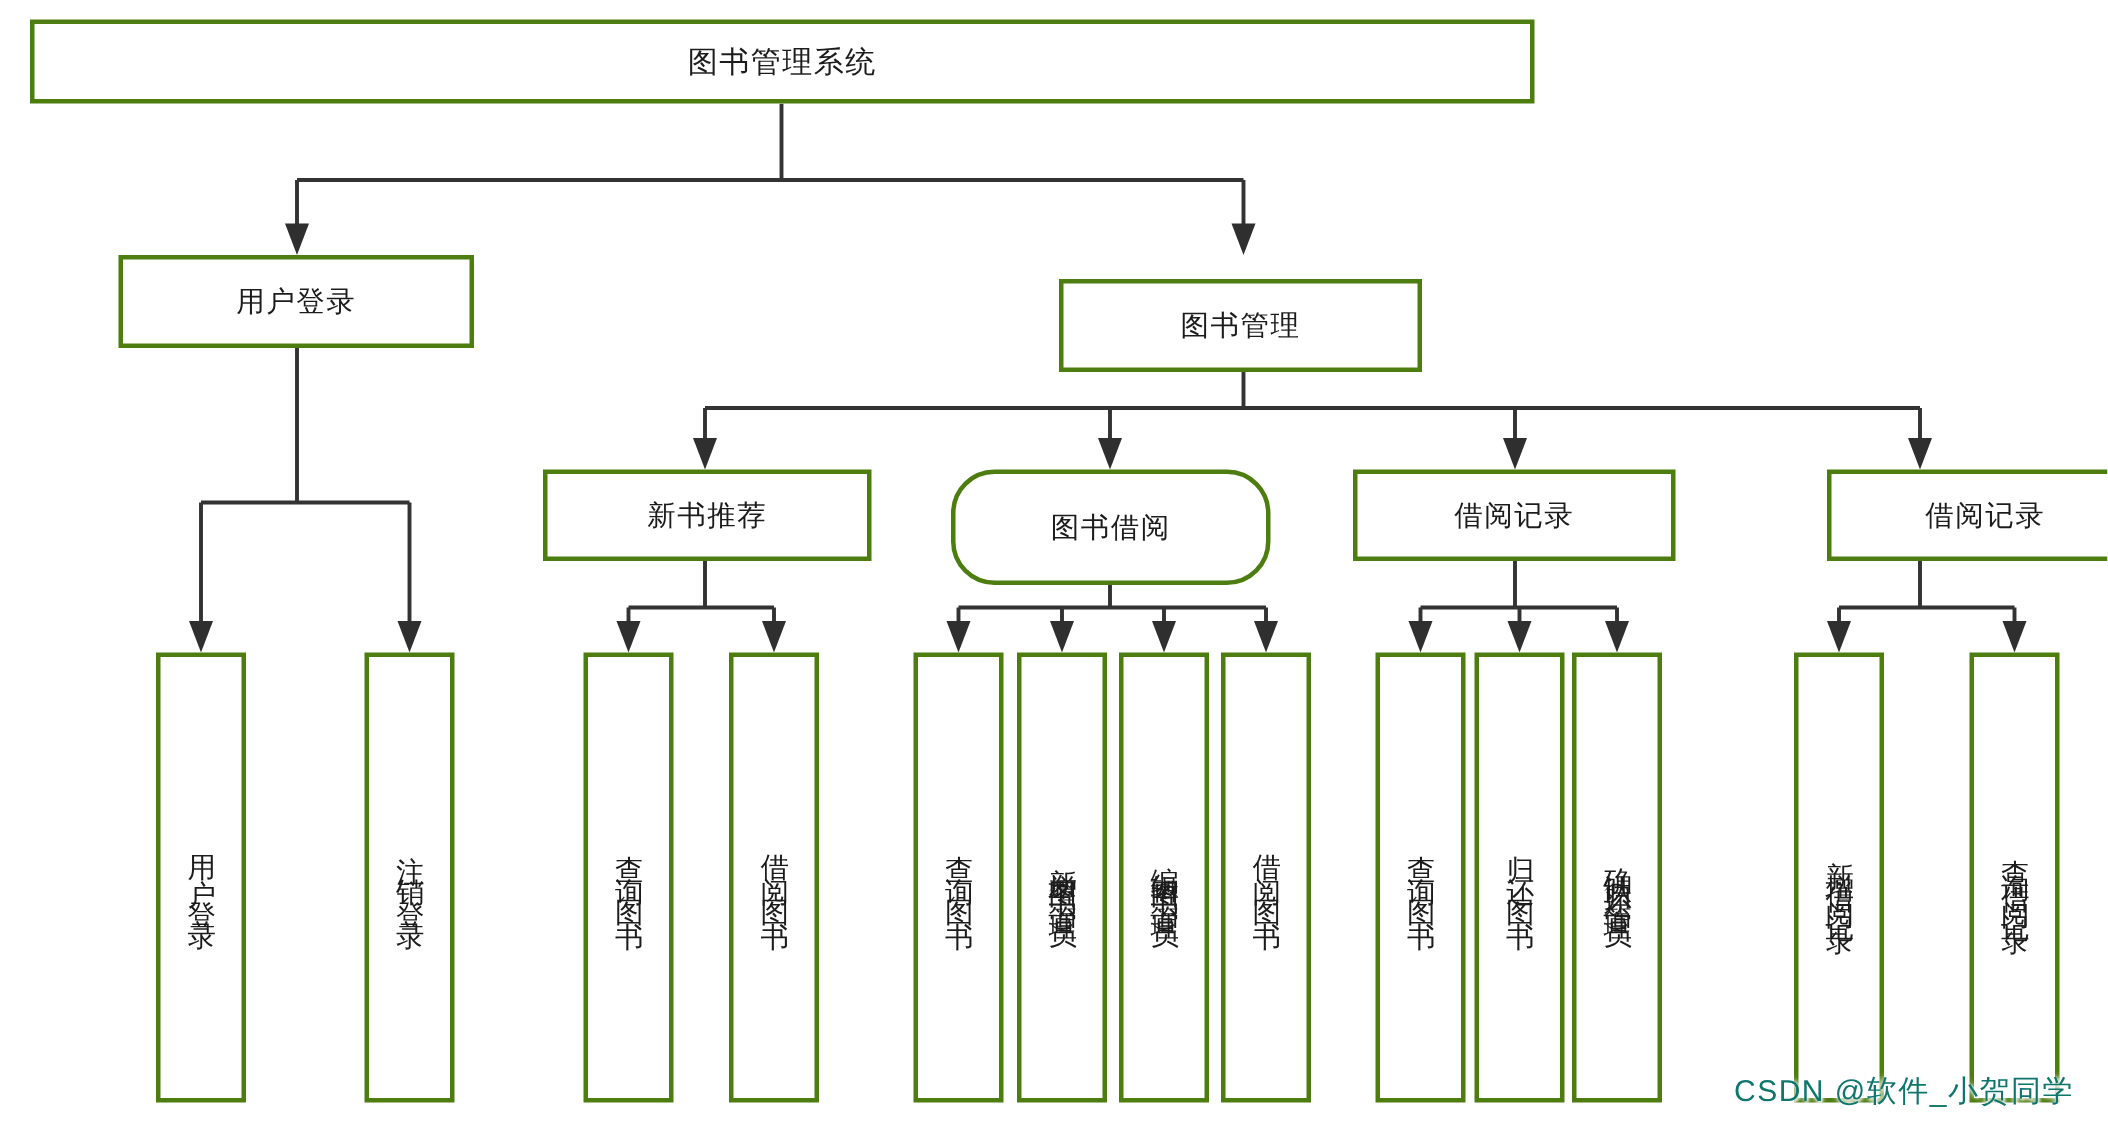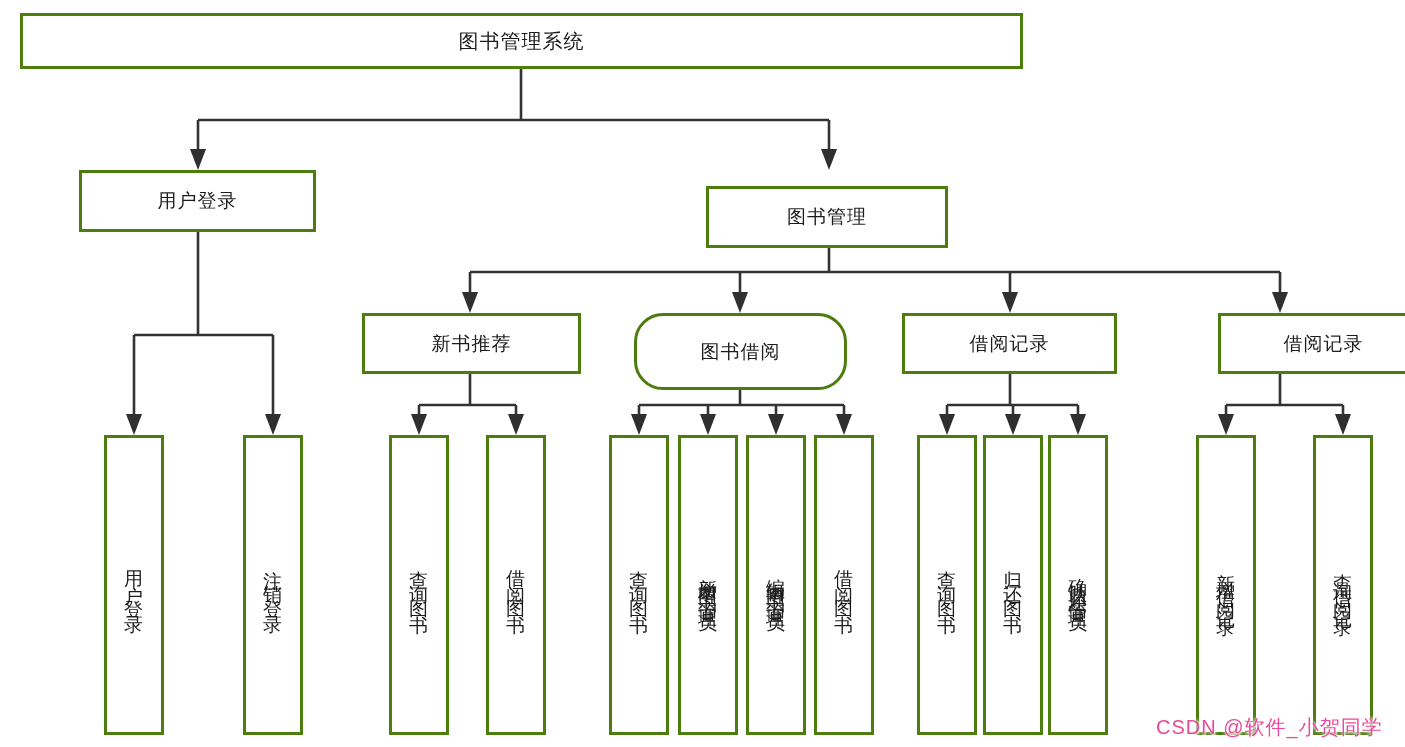--- a/index.html
+++ b/index.html
@@ -61,21 +61,21 @@
   }
   .arrowhead {
     fill: #2f2f2f;
     stroke: none;
   }
   #watermark {
     position: absolute;
     left: 1156px;
     top: 714px;
     font-size: 20px;
-    color: #ec4899;
+    color: #0f766e;
     letter-spacing: 1px;
     white-space: nowrap;
     text-shadow: 0 0 3px #ffffff, 0 0 5px #ffffff, 1px 1px 2px #ffffff;
     z-index: 5;
   }
 </style>
 </head>
 <body>
 
 <div id="stage">

